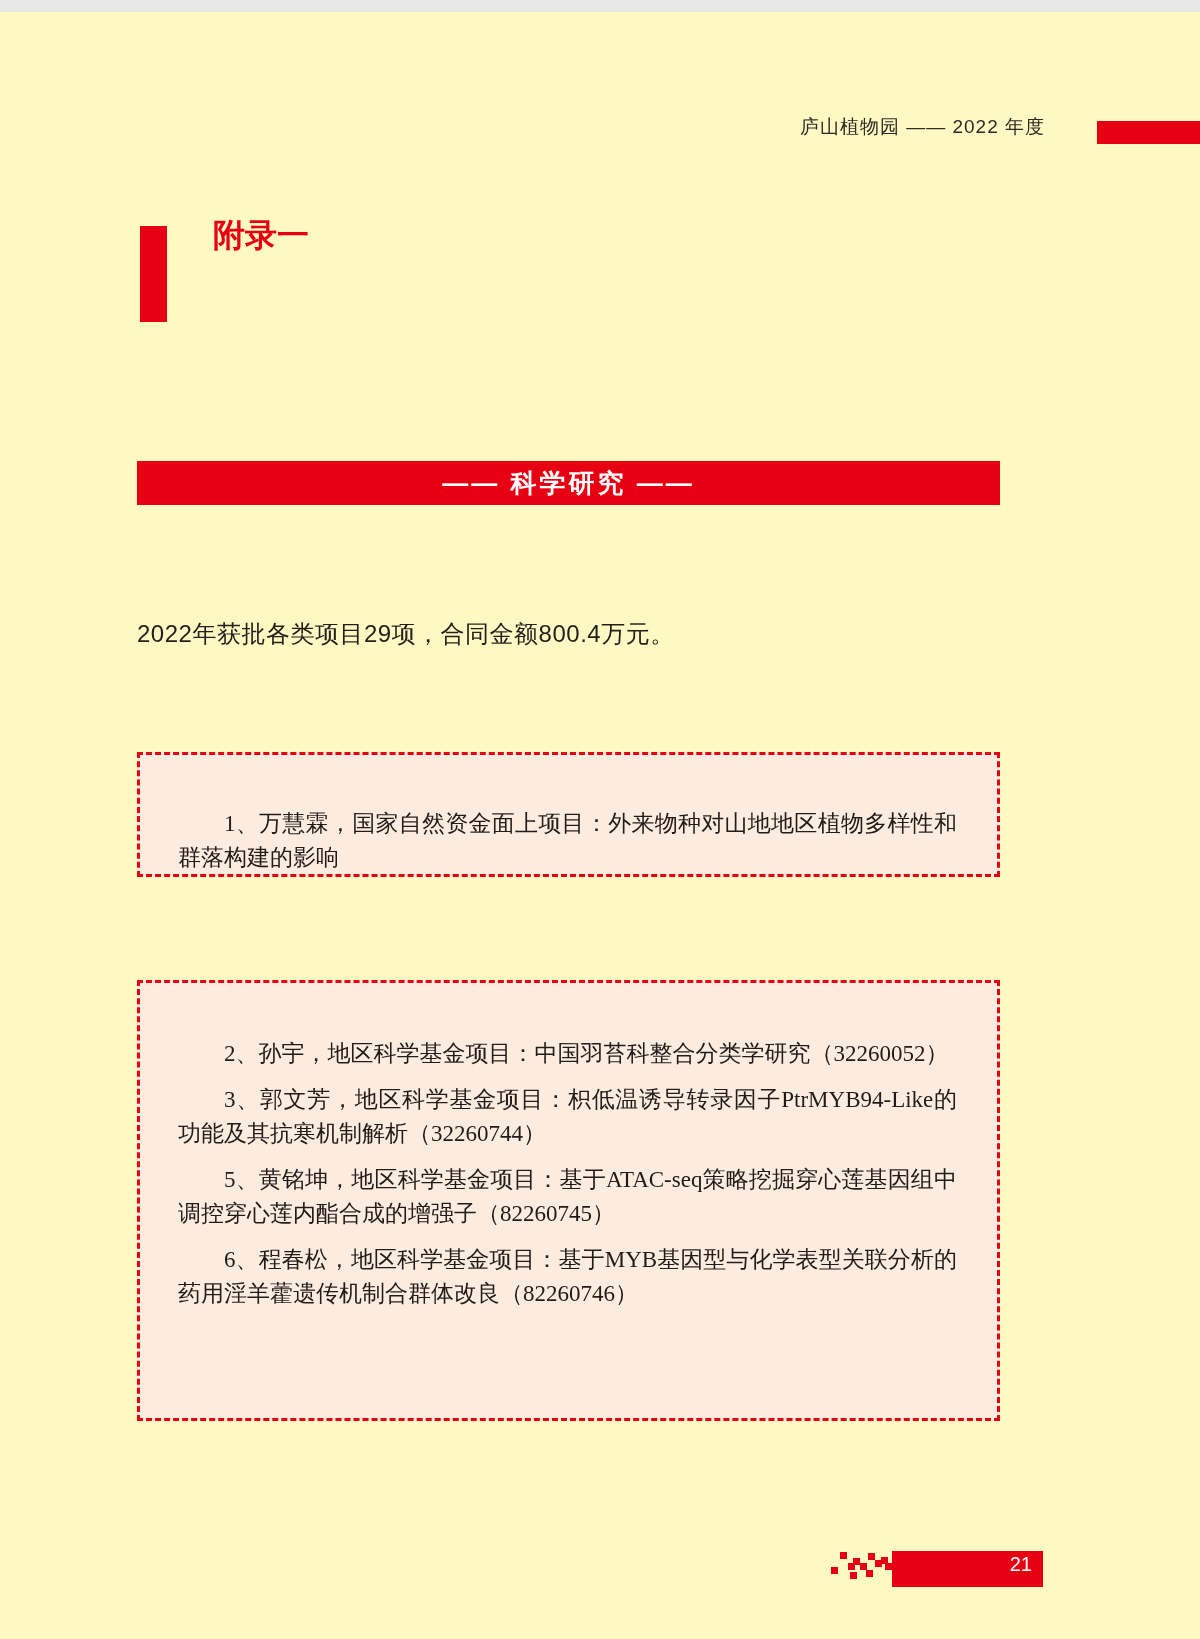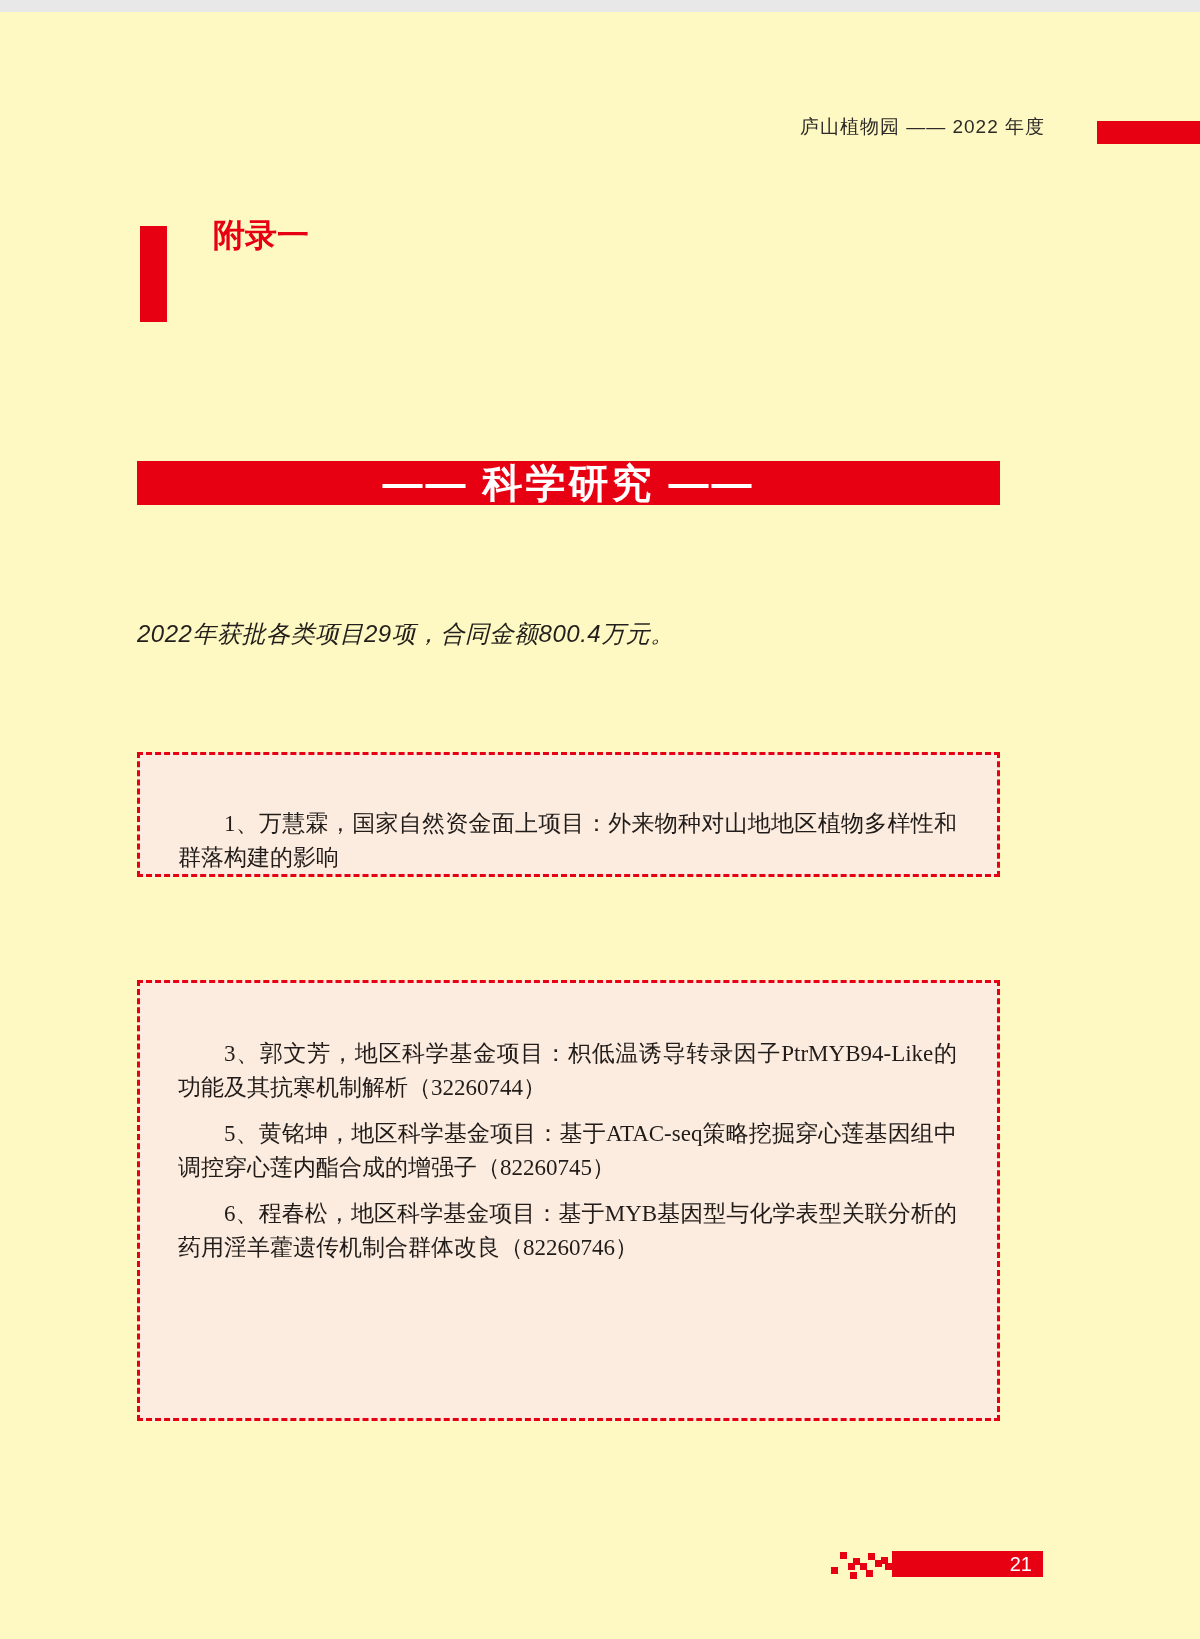--- a/index.html
+++ b/index.html
@@ -29,30 +29,30 @@
   }
   .appendix-title {
     position:absolute; left:213px; top:261px; margin:0;
     font-size:41px; font-weight:500; color:#e60012; line-height:1.1;
   }
   
   .banner {
     position:absolute; left:137px; top:449px; width:863px; height:44px;
     background:#e60012; color:#ffffff;
     display:flex; align-items:center; justify-content:center;
-    font-size:40px; font-weight:700; letter-spacing:3px;
+    font-size:26px; font-weight:700; letter-spacing:3px;
   }
   
   .section-heading {
     position:absolute; left:137px; top:559px; margin:0;
     font-size:30px; font-weight:700; color:#e60012;
   }
   .intro {
     position:absolute; left:137px; top:606px; margin:0;
-    font-size:24px; color:#231f1c; letter-spacing:0.5px;font-style:italic;
+    font-size:24px; color:#231f1c; letter-spacing:0.5px;
   }
   
   .box {
     position:absolute; left:137px; width:863px;
     background:#fcecdf; border:3px dashed #e60012; box-sizing:border-box;
   }
   .box1 { top:740px; height:125px; }
   .box2 { top:968px; height:441px; }
   .tab {
     position:absolute; top:-19px; left:74px; height:38px;
@@ -67,21 +67,21 @@
   .box2 .box-content { padding:54px 40px 0 38px; }
   .box-item {
     margin:0 0 12px 0;
     font-family:"Liberation Serif","DejaVu Serif",serif;
     font-size:23px; line-height:34px; color:#211c19;
     text-indent:2em; text-align:justify; text-justify:inter-character;
   }
   
   .checker { position:absolute; left:830px; top:1538px; }
   .footer-bar {
-    position:absolute; left:892px; top:1539px; width:151px; height:26px;
+    position:absolute; left:892px; top:1539px; width:151px; height:36px;
     background:#e60012; box-sizing:border-box;
     color:#ffffff; font-size:20px; line-height:26px;
     text-align:right; padding-right:11px;
   }
 </style>
 </head>
 <body>
 
 <div class="page">
 
@@ -98,20 +98,21 @@
   <p class="intro">2022年获批各类项目29项，合同金额800.4万元。</p>
 
   <section class="box box1">
     <div class="box-content">
         <p class="box-item">1、万慧霖，国家自然资金面上项目：外来物种对山地地区植物多样性和群落构建的影响</p>
       </div>
   </section>
 
   <section class="box box2">
     <div class="box-content">
+        <p class="box-item">2、孙宇，地区科学基金项目：中国羽苔科整合分类学研究（32260052）</p>
         <p class="box-item">3、郭文芳，地区科学基金项目：枳低温诱导转录因子PtrMYB94-Like的功能及其抗寒机制解析（32260744）</p>
         <p class="box-item">5、黄铭坤，地区科学基金项目：基于ATAC-seq策略挖掘穿心莲基因组中调控穿心莲内酯合成的增强子（82260745）</p>
         <p class="box-item">6、程春松，地区科学基金项目：基于MYB基因型与化学表型关联分析的药用淫羊藿遗传机制合群体改良（82260746）</p>
       </div>
   </section>
 
   <svg class="checker" width="62" height="30" viewBox="0 0 62 30" xmlns="http://www.w3.org/2000/svg">
     <g fill="#e60012">
       <rect x="10" y="2" width="7" height="7"></rect>
       <rect x="38" y="3" width="7" height="7"></rect>

